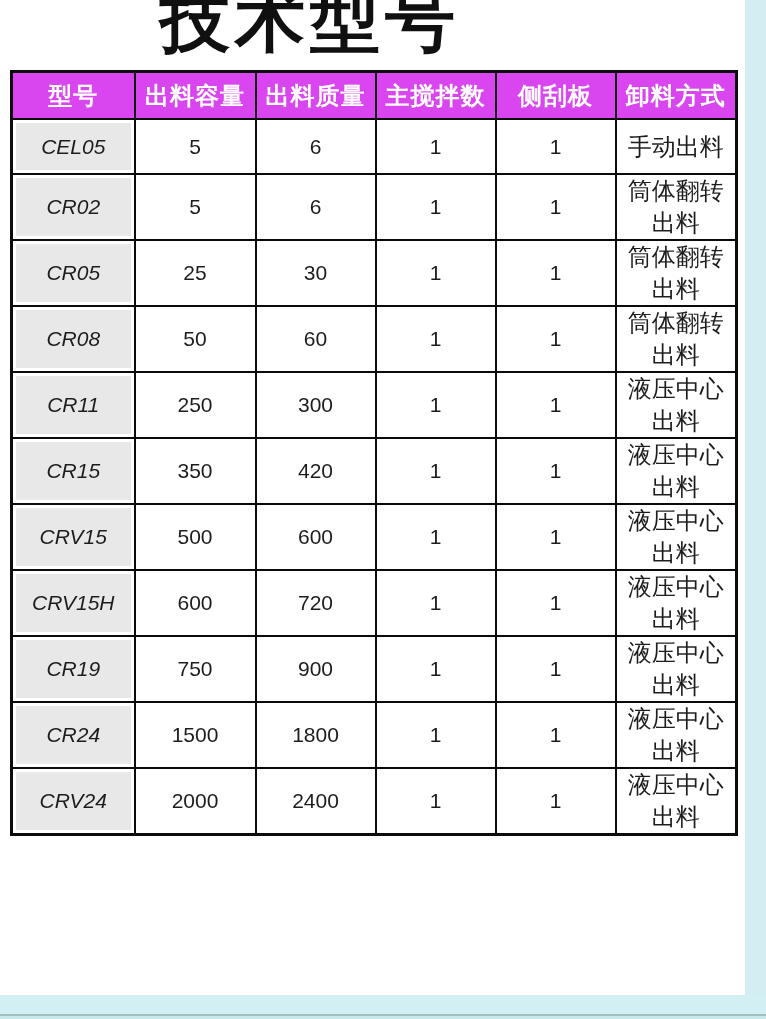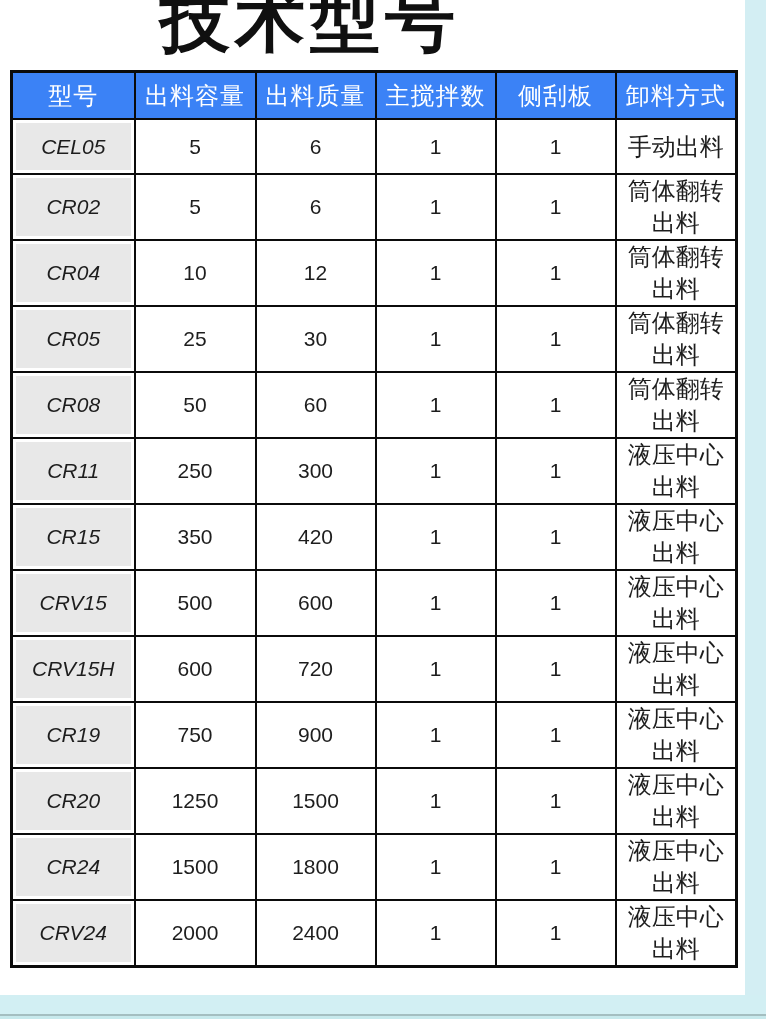--- a/index.html
+++ b/index.html
@@ -45,24 +45,24 @@
   table.spec{
     position:absolute;left:10px;top:70px;
     width:727px;
     border-collapse:collapse;
     table-layout:fixed;
     border:3px solid #0b0b0b;
   }
   col.c0{width:123px}col.c1{width:121px}col.c2{width:120px}
   col.c3{width:120px}col.c4{width:120px}col.c5{width:121px}
   .spec th{
-    background:#3b82f6;
+    background:#d946ef;
     color:#ffffff;
     font-size:24px;
-    font-weight:normal;
+    font-weight:bold;
     height:45px;
     border:2px solid #0b0b0b;
     padding:0;
     letter-spacing:1px;
   }
   .spec td{
     border:2px solid #0b0b0b;
     background:#ffffff;
     height:47px;
     text-align:center;
@@ -122,30 +122,20 @@
           <div class="model-box">CR02</div>
         </td>
         <td>5</td>
         <td>6</td>
         <td>1</td>
         <td>1</td>
         <td class="discharge">筒体翻转出料</td>
       </tr>
       <tr>
         <td class="model">
-          <div class="model-box">CR04</div>
-        </td>
-        <td>10</td>
-        <td>12</td>
-        <td>1</td>
-        <td>1</td>
-        <td class="discharge">筒体翻转出料</td>
-      </tr>
-      <tr>
-        <td class="model">
           <div class="model-box">CR05</div>
         </td>
         <td>25</td>
         <td>30</td>
         <td>1</td>
         <td>1</td>
         <td class="discharge">筒体翻转出料</td>
       </tr>
       <tr>
         <td class="model">
@@ -196,30 +186,20 @@
         <td>1</td>
         <td>1</td>
         <td class="discharge">液压中心出料</td>
       </tr>
       <tr>
         <td class="model">
           <div class="model-box">CR19</div>
         </td>
         <td>750</td>
         <td>900</td>
-        <td>1</td>
-        <td>1</td>
-        <td class="discharge">液压中心出料</td>
-      </tr>
-      <tr>
-        <td class="model">
-          <div class="model-box">CR20</div>
-        </td>
-        <td>1250</td>
-        <td>1500</td>
         <td>1</td>
         <td>1</td>
         <td class="discharge">液压中心出料</td>
       </tr>
       <tr>
         <td class="model">
           <div class="model-box">CR24</div>
         </td>
         <td>1500</td>
         <td>1800</td>

